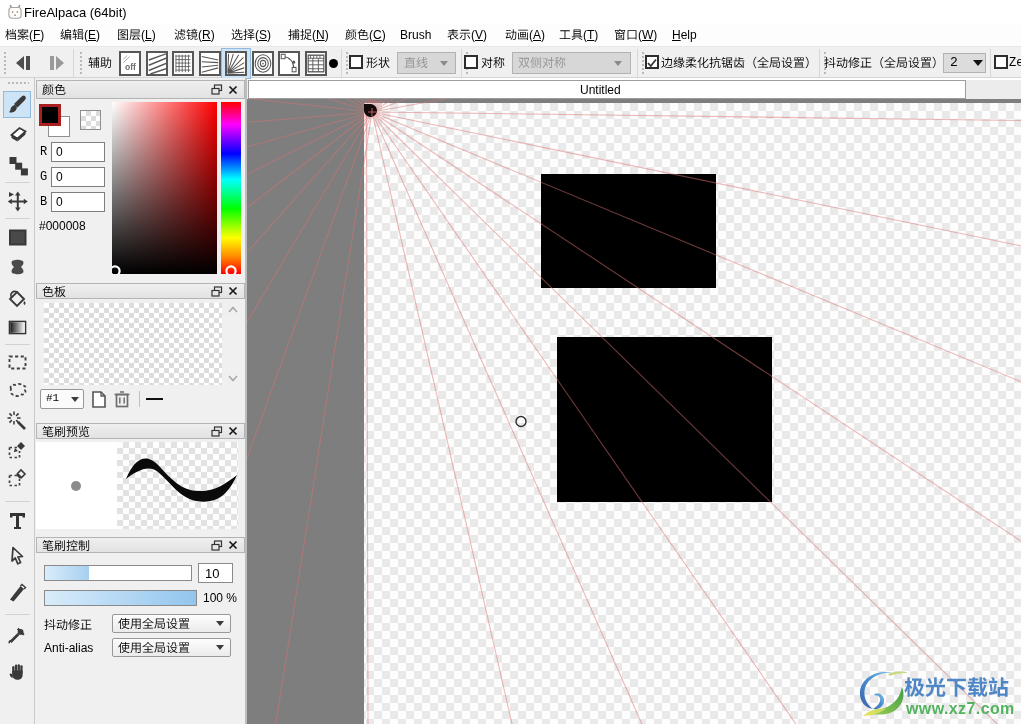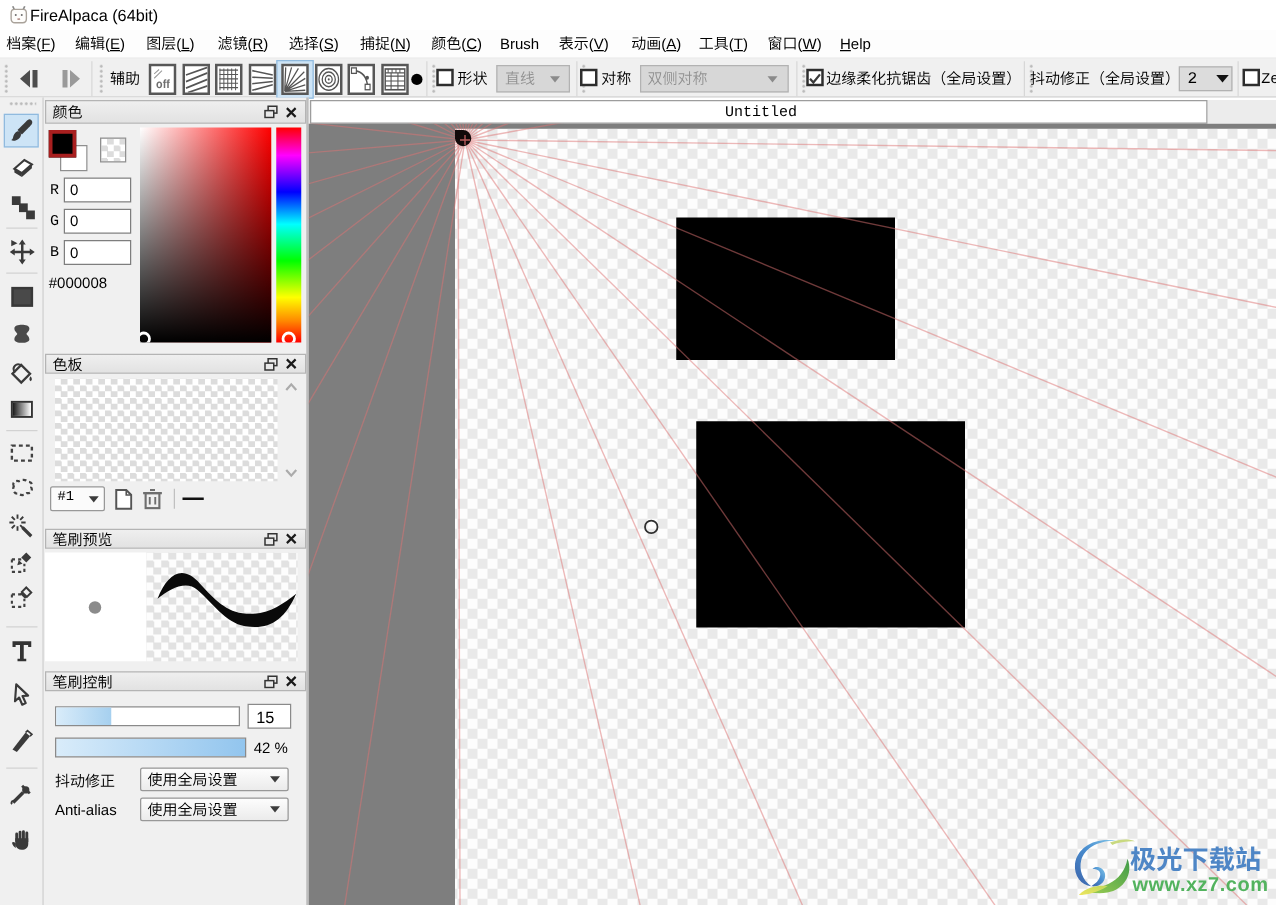--- a/index.html
+++ b/index.html
@@ -463,23 +463,23 @@
 <svg class="abs" style="left:211px;top:539.5px" width="12" height="11" viewBox="0 0 12 11">
 <rect x="3.5" y="1" width="7" height="5.5" fill="#e8e8e8" stroke="#333" stroke-width="1.2"></rect>
 <rect x="1" y="4.5" width="7" height="5.5" fill="#e8e8e8" stroke="#333" stroke-width="1.2"></rect>
   </svg>
 <svg class="abs" style="left:228px;top:540px" width="10" height="10" viewBox="0 0 10 10">
     <path d="M1.5,1.5 L8.5,8.5 M8.5,1.5 L1.5,8.5" stroke="#1a1a1a" stroke-width="1.7"></path>
   </svg>
 <div class="abs" style="left:44px;top:565px;width:148px;height:16px;background:#fff;border:1px solid #8a8a8a"></div>
 <div class="abs" style="left:45px;top:566px;width:44px;height:14px;background:linear-gradient(to right,#d9ecfa,#a6d0ef)"></div>
 <div class="abs" style="left:198px;top:563px;width:35px;height:20px;background:#fff;border:1px solid #8a8a8a"></div>
-<div class="t" style="left:205px;top:566px;font-size:13px">15</div>
+<div class="t" style="left:205px;top:566px;font-size:13px">10</div>
 <div class="abs" style="left:44px;top:590px;width:153px;height:16px;background:linear-gradient(to right,#d9ecfa,#92c5ee);border:1px solid #8a8a8a"></div>
-<div class="t" style="left:203px;top:591px;font-size:12px">42 %</div>
+<div class="t" style="left:203px;top:591px;font-size:12px">100 %</div>
 <svg style="position:absolute;left:44px;top:629px;overflow:visible" width="2" height="2">
     <g transform="scale(0.012)" fill="#000">
       <use href="#g45" x="0"></use>
       <use href="#g16" x="1000"></use>
       <use href="#g46" x="2000"></use>
       <use href="#g47" x="3000"></use>
     </g>
   </svg>
 <div class="combo" style="left:112px;top:614px;width:119px;height:19px"></div>
 <svg style="position:absolute;left:118px;top:628px;overflow:visible" width="2" height="2">
@@ -501,21 +501,21 @@
       <use href="#g56" x="1000"></use>
       <use href="#g40" x="2000"></use>
       <use href="#g41" x="3000"></use>
       <use href="#g42" x="4000"></use>
       <use href="#g43" x="5000"></use>
     </g>
   </svg>
 <div class="arr" style="left:216px;top:645px"></div>
 <div class="abs" style="left:247px;top:80px;width:774px;height:19px;background:#ececec"></div>
 <div class="abs" style="left:248px;top:80px;width:718px;height:19px;background:#fff;border:1px solid #9d9d9d"></div>
-<div class="t" style="left:580px;top:83px;font-size:12px;font-family:Liberation Mono, monospace">Untitled</div>
+<div class="t" style="left:580px;top:83px;font-size:12px;font-family:Liberation Sans, sans-serif">Untitled</div>
 <div class="abs" style="left:247px;top:99px;width:774px;height:625px;background:#7e7e7e"></div>
 <div class="abs" style="left:364px;top:103px;width:657px;height:621px;background-image:conic-gradient(#e9e9e9 25%,#fdfdfd 0 50%,#e9e9e9 0 75%,#fdfdfd 0);background-size:16px 16px;background-position:2px 0"></div>
 <div class="abs" style="left:541px;top:174px;width:175px;height:114px;background:#000"></div>
 <div class="abs" style="left:557px;top:337px;width:215px;height:165px;background:#000"></div>
 <svg class="abs" style="left:247px;top:99px" width="774" height="625" viewBox="0 0 774 625">
 <g stroke="#dd7373" stroke-opacity="0.5" stroke-width="1.1">
       <path d="M125,13 L1074.9,25.4"></path>
       <path d="M125,13 L1055.4,205"></path>
       <path d="M125,13 L1002.3,377.6"></path>
       <path d="M125,13 L917.4,537"></path>

